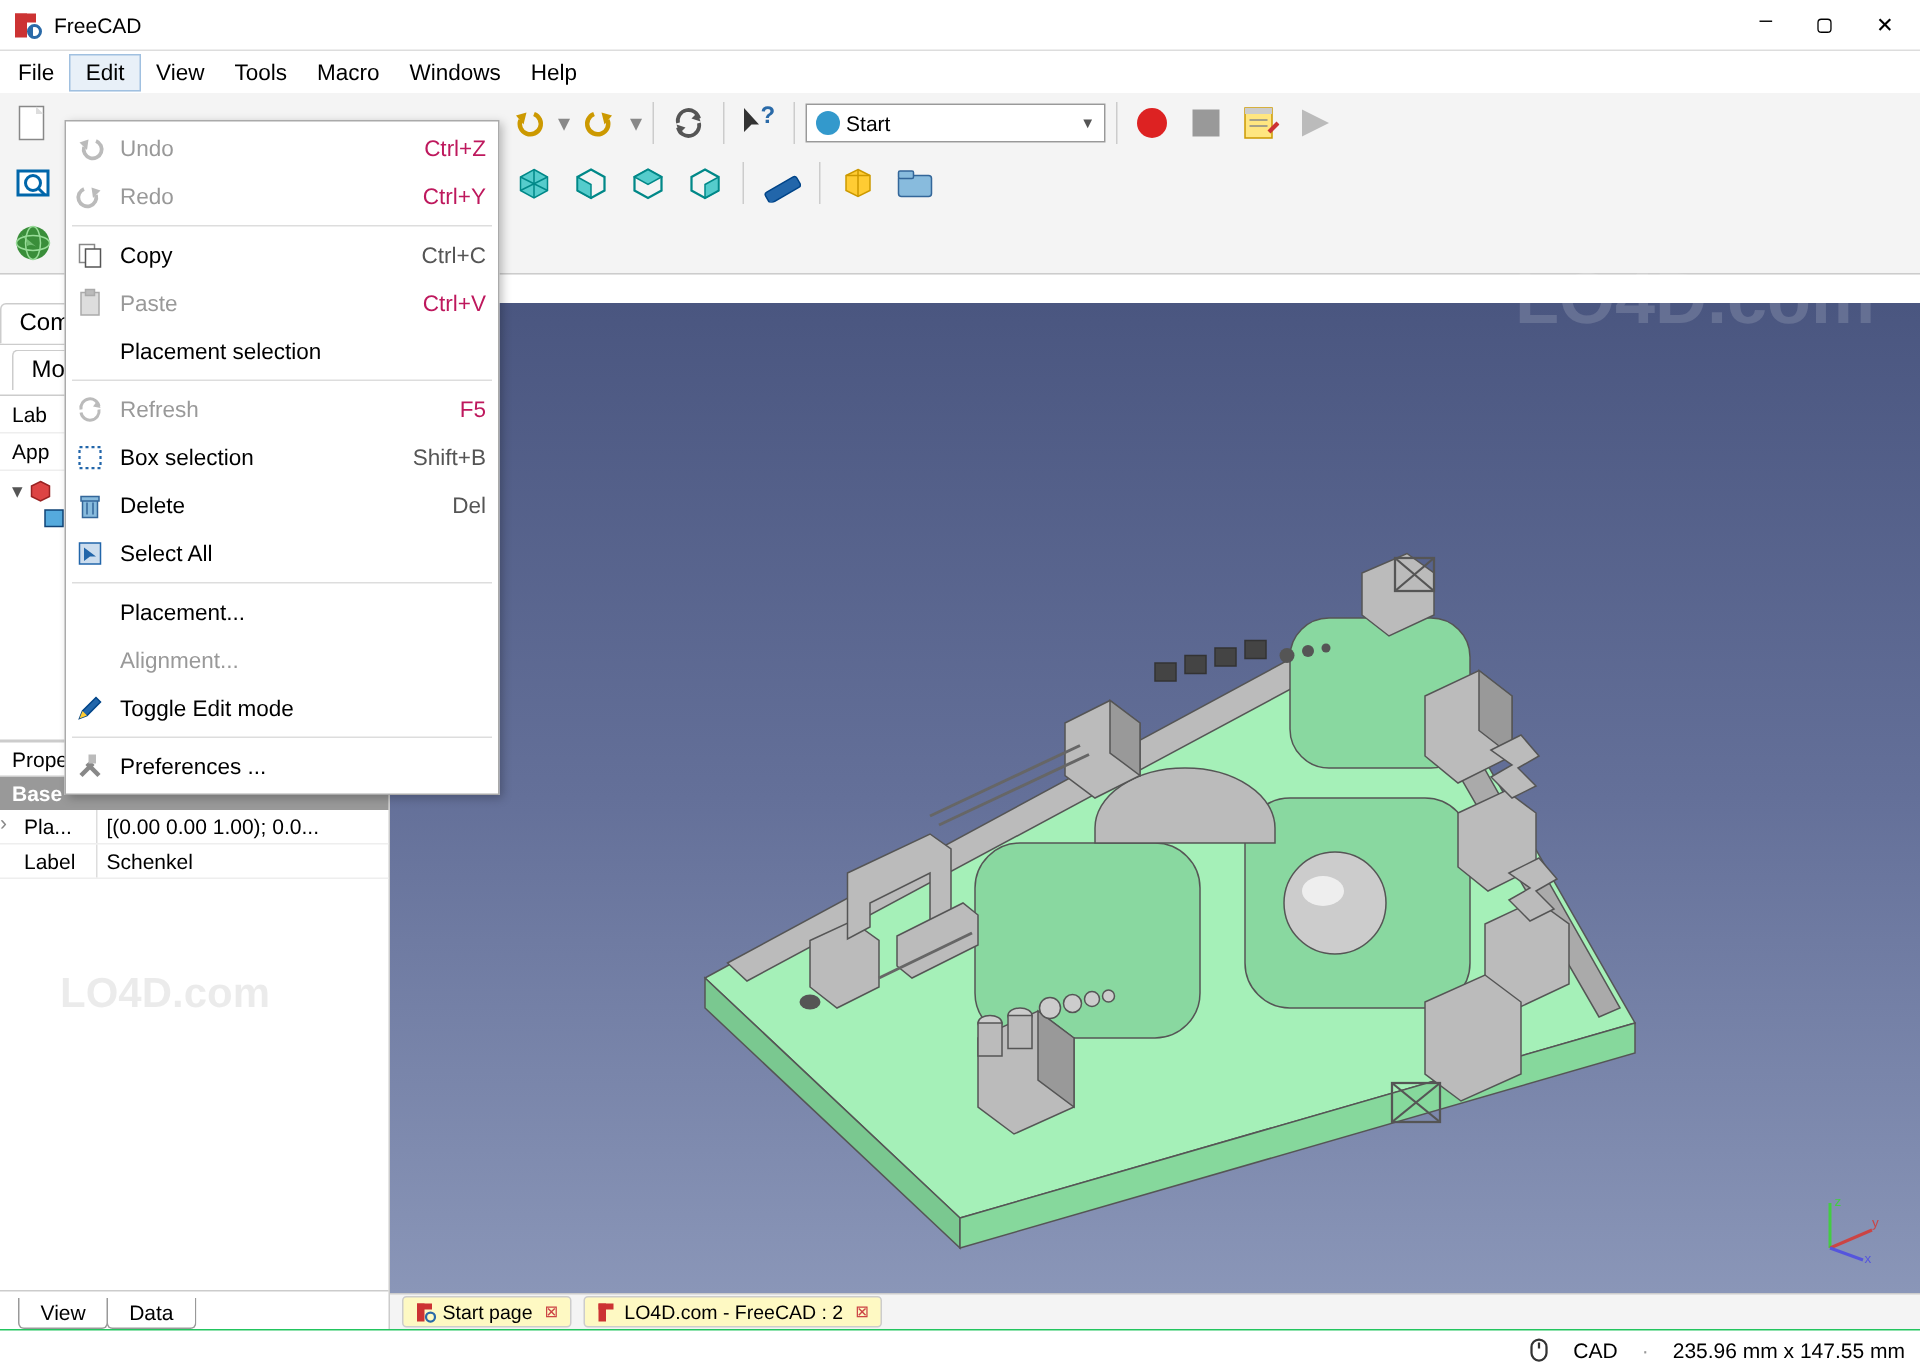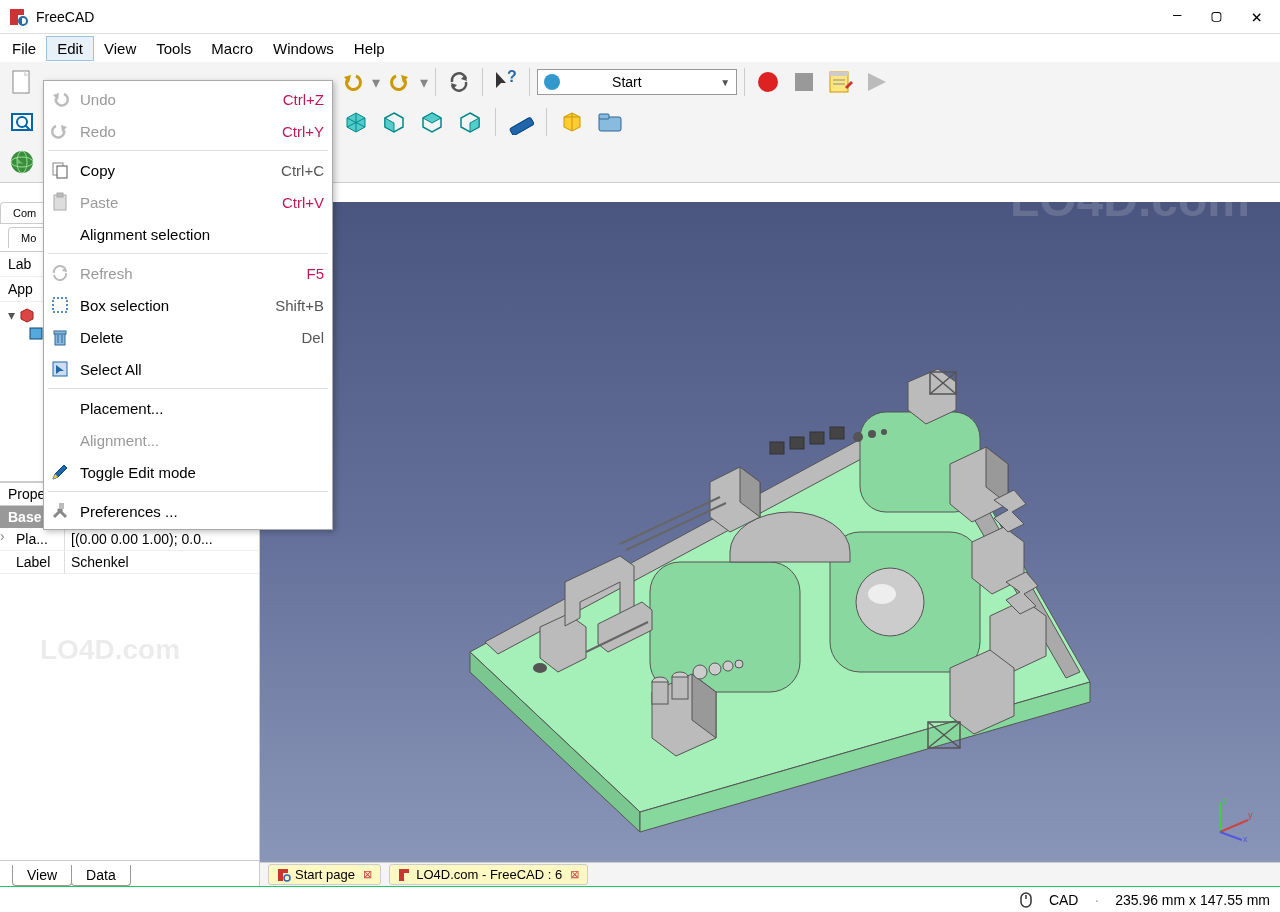--- a/index.html
+++ b/index.html
@@ -11,25 +11,25 @@
 .titlebar .winctrl span { font-size: 14px; font-family: monospace; }
 .menubar { height: 28px; display: flex; align-items: center; padding: 0 2px; font-size: 15px; }
 .menubar .mitem { padding: 3px 10px; cursor: pointer; }
 .menubar .mitem.active { background: #e8f0f8; border: 1px solid #a0c0e0; }
 .toolbarsarea { background: #f4f4f4; border-bottom: 1px solid #ccc; }
 .toolbar { height: 40px; display: flex; align-items: center; padding: 0 6px; gap: 4px; }
 .toolbar2 { height: 40px; display: flex; align-items: center; padding: 0 6px; gap: 6px; }
 .toolbar3 { height: 40px; display: flex; align-items: center; padding: 0 6px; gap: 6px; }
 .tb-btn { width: 32px; height: 32px; display: flex; align-items: center; justify-content: center; border-radius: 2px; }
 .tb-sep { width: 1px; height: 28px; background: #ccc; margin: 0 3px; }
-.workbench-combo { width: 200px; height: 26px; border: 1px solid #999; background: #fff; display: flex; align-items: center; padding: 0 6px; font-size: 14px; gap: 48px; }
+.workbench-combo { width: 200px; height: 26px; border: 1px solid #999; background: #fff; display: flex; align-items: center; padding: 0 6px; font-size: 14px; }
 .workbench-combo .wicon { width: 16px; height: 16px; margin-right: 4px; background: #39c; border-radius: 50%; }
 .left-panel { position: absolute; left: 0; top: 202px; width: 260px; bottom: 26px; background: #fff; border-right: 1px solid #ccc; display: flex; flex-direction: column; }
 .tab-header { display: flex; border-bottom: 1px solid #ccc; }
-.tab { padding: 4px 12px; font-size: 11px; border: 1px solid #ccc; border-bottom: none; background: #fff; border-radius: 4px 4px 0 0; margin-right: -1px; }
+.tab { padding: 4px 12px; font-size: 16px; border: 1px solid #ccc; border-bottom: none; background: #fff; border-radius: 4px 4px 0 0; margin-right: -1px; }
 .tab-select { padding: 3px 8px; font-size: 14px; border-bottom: 1px solid #ccc; display: flex; align-items: center; }
 .panel-row { padding: 4px 8px; font-size: 14px; border-bottom: 1px solid #eee; }
 .tree-area { flex: 0 0 auto; height: 180px; padding: 4px; font-size: 14px; border-bottom: 1px solid #ccc; }
 .tree-item { display: flex; align-items: center; gap: 4px; padding: 1px 0; }
 .tree-item.l1 { margin-left: 4px; }
 .tree-item.l2 { margin-left: 24px; }
 .ticon { width: 16px; height: 16px; }
 .prop-area { flex: 1; display: flex; flex-direction: column; border-top: 1px solid #ccc; }
 .prop-header { display: flex; font-size: 14px; border-bottom: 1px solid #ccc; }
 .prop-header div { padding: 3px 8px; border-right: 1px solid #ccc; }
@@ -384,21 +384,21 @@
         <circle cx="10" cy="10" r="3" fill="none" stroke="#2a6aa8" stroke-width="1.5"></circle>
       </svg>
     <span>Start page</span>
     <span class="close">⊠</span>
   </div>
   <div class="doc-tab">
     <svg width="14" height="14">
         <rect x="1" y="1" width="5" height="12" fill="#c33"></rect>
         <rect x="1" y="1" width="10" height="4" fill="#c33"></rect>
       </svg>
-    <span>LO4D.com - FreeCAD : 6</span>
+    <span>LO4D.com - FreeCAD : 2</span>
     <span class="close">⊠</span>
   </div>
 </div>
 
 <div class="statusbar">
   <span>
       <svg width="14" height="18">
         <rect x="2" y="2" width="10" height="14" rx="5" fill="none" stroke="#333" stroke-width="1.5"></rect>
         <line x1="7" y1="4" x2="7" y2="8" stroke="#333" stroke-width="1.5"></line>
       </svg>
@@ -445,21 +445,21 @@
         <svg width="20" height="20">
           <rect x="4" y="3" width="12" height="15" fill="#ddd" stroke="#aaa"></rect>
           <rect x="7" y="1" width="6" height="4" fill="#bbb" stroke="#aaa"></rect>
         </svg>
       </span>
       <span class="mlabel">Paste</span>
       <span class="mshort">Ctrl+V</span>
     </div>
   <div class="menu-item">
       <span class="micon"></span>
-      <span class="mlabel">Alignment selection</span>
+      <span class="mlabel">Placement selection</span>
     </div>
   <div class="menu-sep"></div>
   <div class="menu-item disabled">
       <span class="micon">
         <svg width="20" height="20">
           <path d="M4 10 A6 6 0 0 1 16 8 M16 10 A6 6 0 0 1 4 12" fill="none" stroke="#bbb" stroke-width="2"></path>
           <polygon points="15,4 17,9 12,8" fill="#bbb"></polygon>
         </svg>
       </span>
       <span class="mlabel">Refresh</span>

